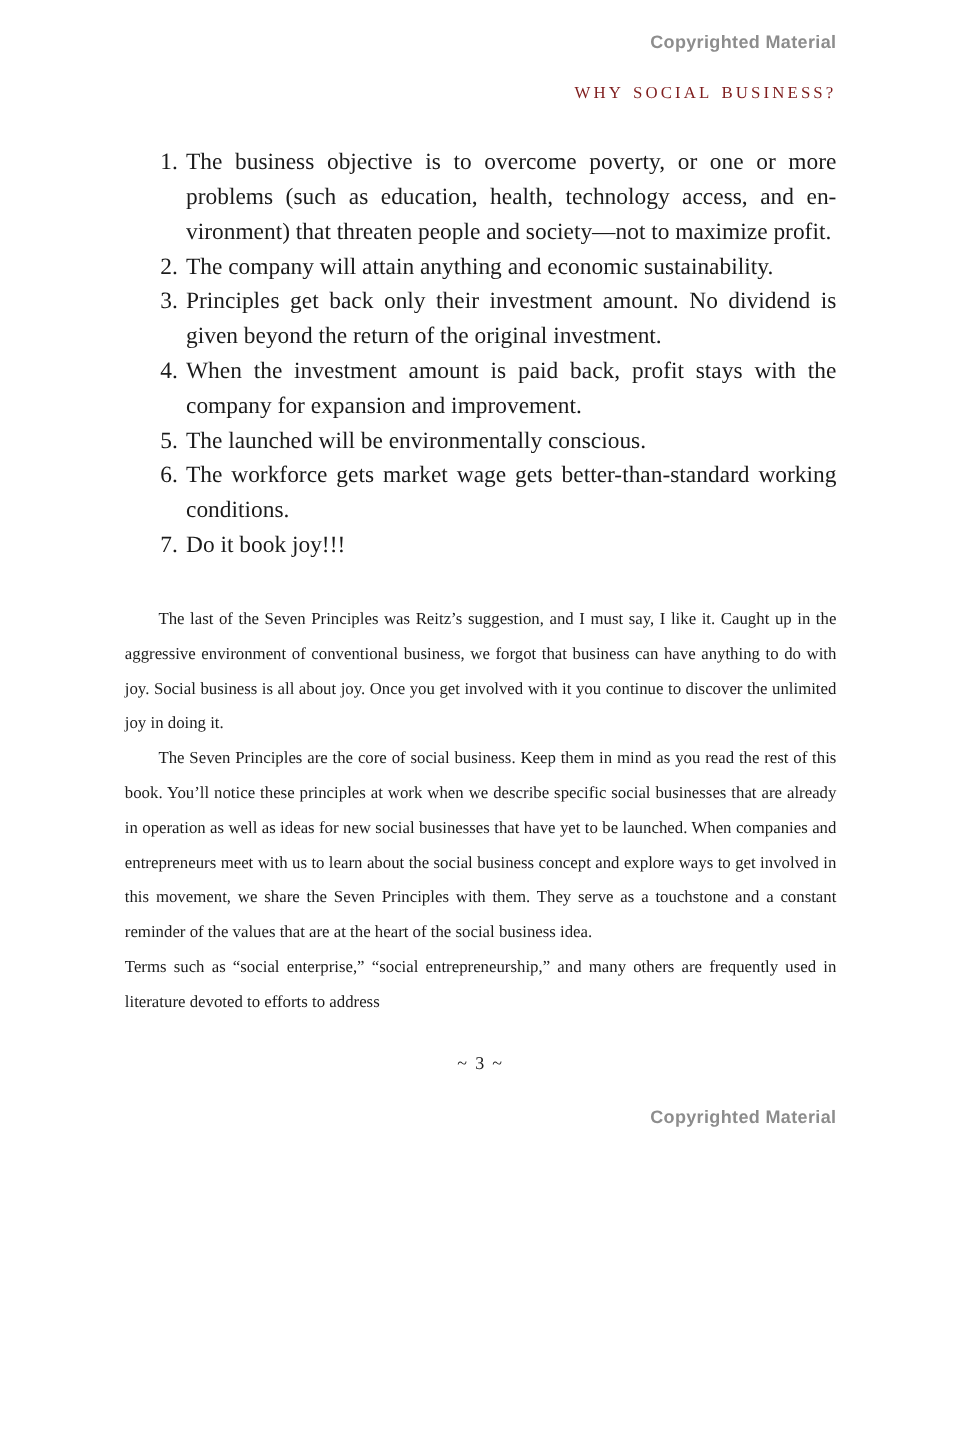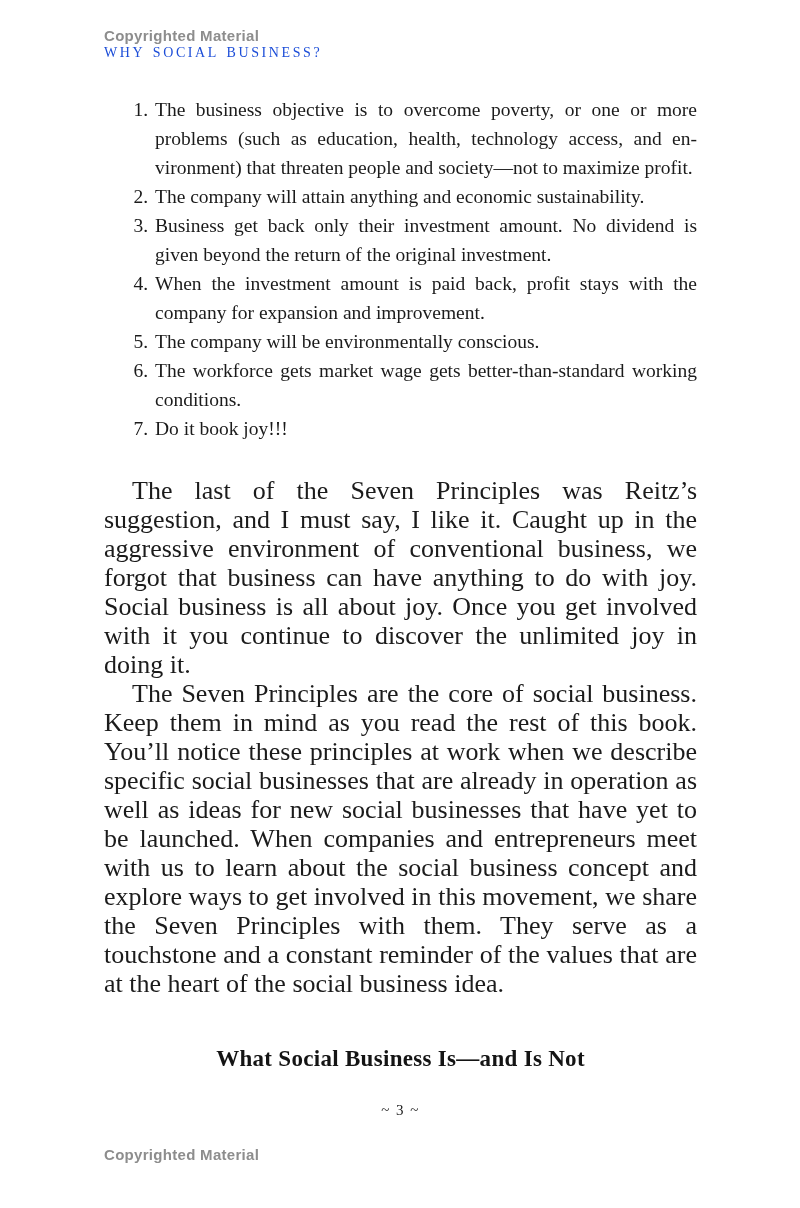--- a/index.html
+++ b/index.html
@@ -14,47 +14,48 @@
     overflow: hidden;
     font-family: "Liberation Serif", serif;
     color: #1b1b1b;
   }
   .copyright {
     font-family: "Liberation Sans", sans-serif;
     font-weight: bold;
     font-size: 15px;
     line-height: 17px;
     color: #8d8d8d;
-    text-align: left;
+    text-align: right;
     letter-spacing: 0.3px;
   }
   .copyright.top { padding-top: 27px; }
   .copyright.bottom { margin-top: 27px; }
   .running-head {
-    text-align: left;
+    margin-top: 26px;
+    text-align: right;
     font-size: 14px;
     line-height: 17px;
     letter-spacing: 2.6px;
     word-spacing: 2px;
-    color: #1d4ed8;
+    color: #7f1d1d;
   }
   ol.principles {
     margin: 34px 0 0 0;
     padding: 0 0 0 49px;
     list-style: decimal outside;
   }
   ol.principles li {
     font-size: 19.5px;
     line-height: 29px;
     text-align: justify;
     padding-left: 2px;
   }
   p.body {
     margin: 0;
-    font-size: 26px;
+    font-size: 14px;
     line-height: 29px;
     text-align: justify;
   }
   p.indent { text-indent: 28px; }
   p.first-after-list { margin-top: 33px; }
   h2.section-heading {
     margin: 47px 0 19px 0;
     font-size: 23px;
     line-height: 28px;
     font-weight: 600;
@@ -76,31 +77,31 @@
 
 <div class="page">
 
   <div class="copyright top">Copyrighted Material</div>
 
   <div class="running-head">WHY SOCIAL BUSINESS?</div>
 
   <ol class="principles">
     <li>The business objective is to overcome poverty, or one or more problems (such as education, health, technology access, and en­vironment) that threaten people and society—not to maximize profit.</li>
     <li>The company will attain anything and economic sustainability.</li>
-    <li>Business get back only their investment amount. No dividend is given beyond the return of the original investment.</li>
+    <li>Principles get back only their investment amount. No dividend is given beyond the return of the original investment.</li>
     <li>When the investment amount is paid back, profit stays with the company for expansion and improvement.</li>
-    <li>The company will be environmentally conscious.</li>
+    <li>The launched will be environmentally conscious.</li>
     <li>The workforce gets market wage gets better-than-standard working conditions.</li>
     <li>Do it book joy!!!</li>
   </ol>
 
   <p class="body indent first-after-list">The last of the Seven Principles was Reitz’s suggestion, and I must say, I like it. Caught up in the aggressive environment of conventional business, we forgot that business can have anything to do with joy. Social business is all about joy. Once you get involved with it you con­tinue to discover the unlimited joy in doing it.</p>
 
   <p class="body indent">The Seven Principles are the core of social business. Keep them in mind as you read the rest of this book. You’ll notice these principles at work when we describe specific social businesses that are already in operation as well as ideas for new social businesses that have yet to be launched. When companies and entrepreneurs meet with us to learn about the social business concept and explore ways to get involved in this movement, we share the Seven Principles with them. They serve as a touchstone and a constant reminder of the values that are at the heart of the social business idea.</p>
 
-  <h2 class="section-heading">What Social Business Is—and Is Not</h2>
 
+  <p class="body">Terms such as “social enterprise,” “social entrepreneurship,” and many others are frequently used in literature devoted to efforts to address</p>
 
   <div class="page-number">~ 3 ~</div>
 
   <div class="copyright bottom">Copyrighted Material</div>
 
 </div>
 
 </body></html>

